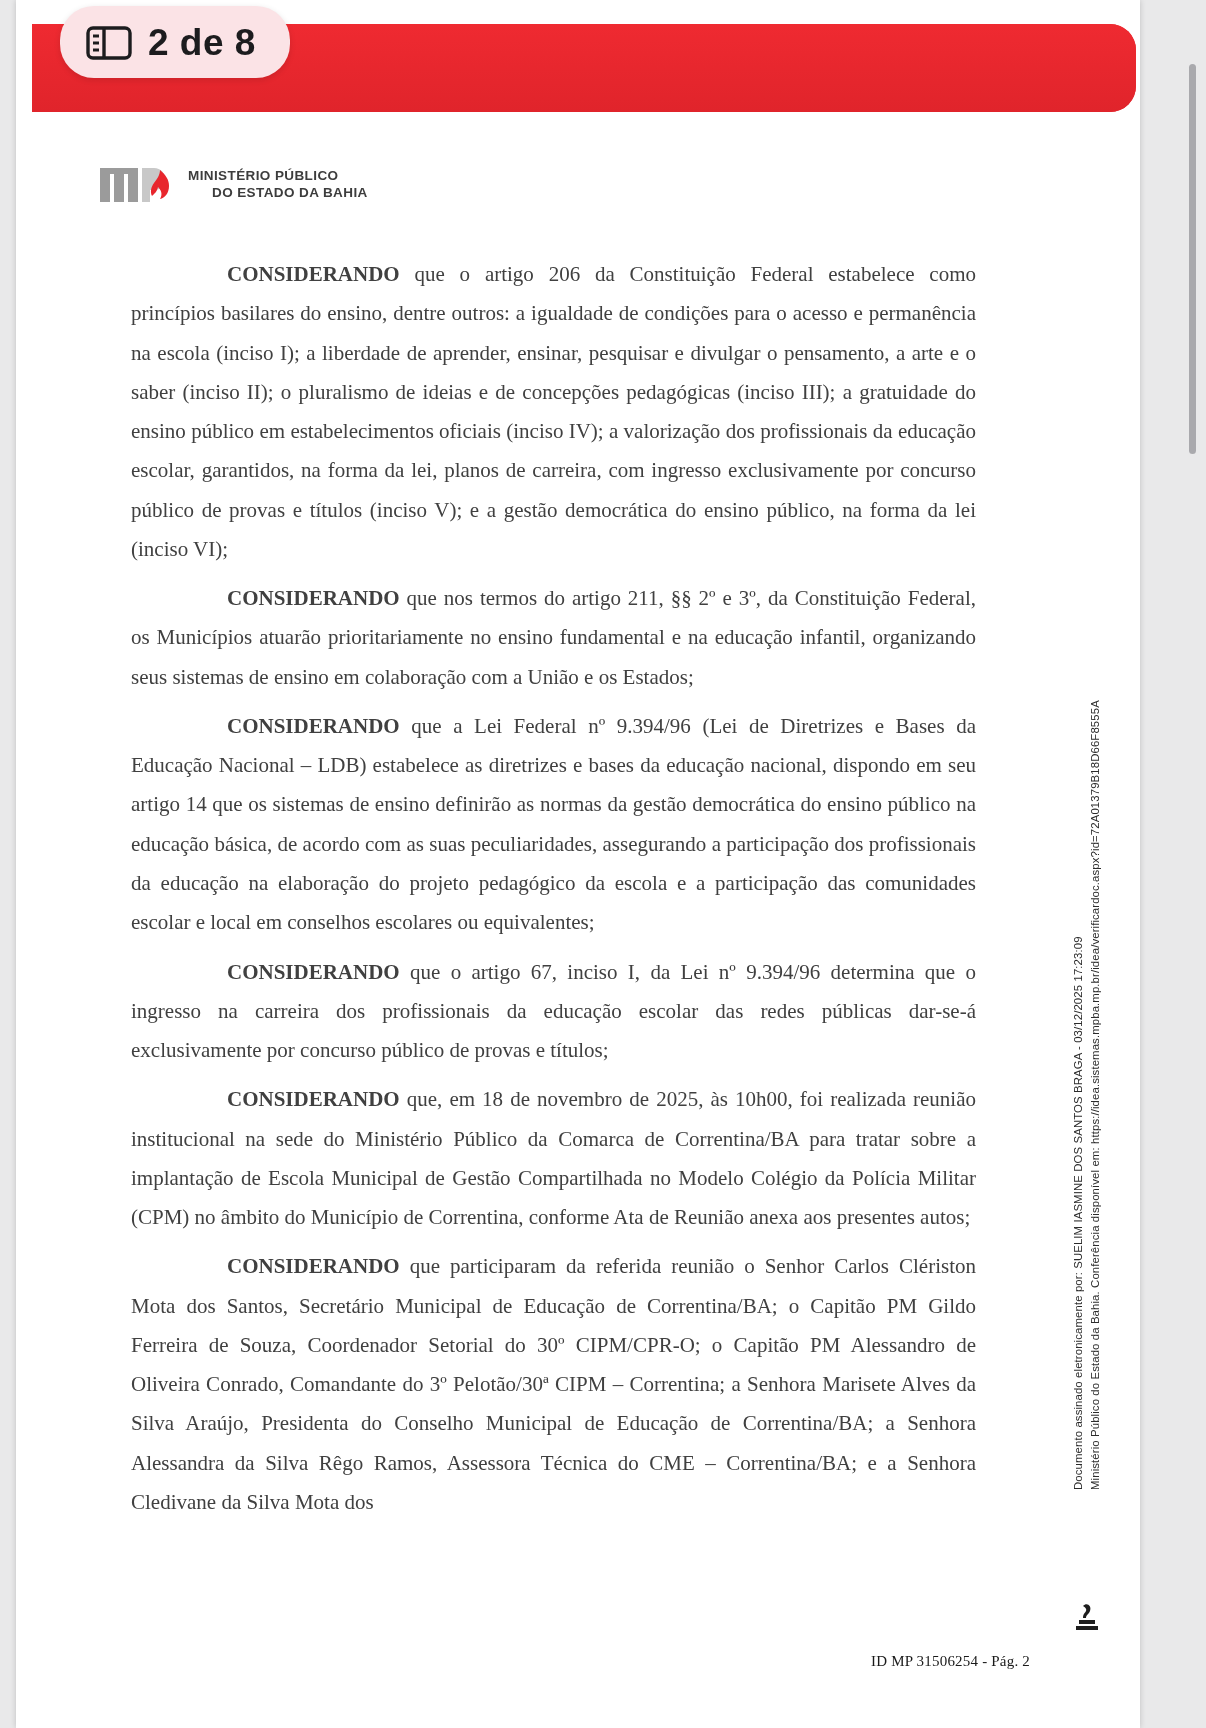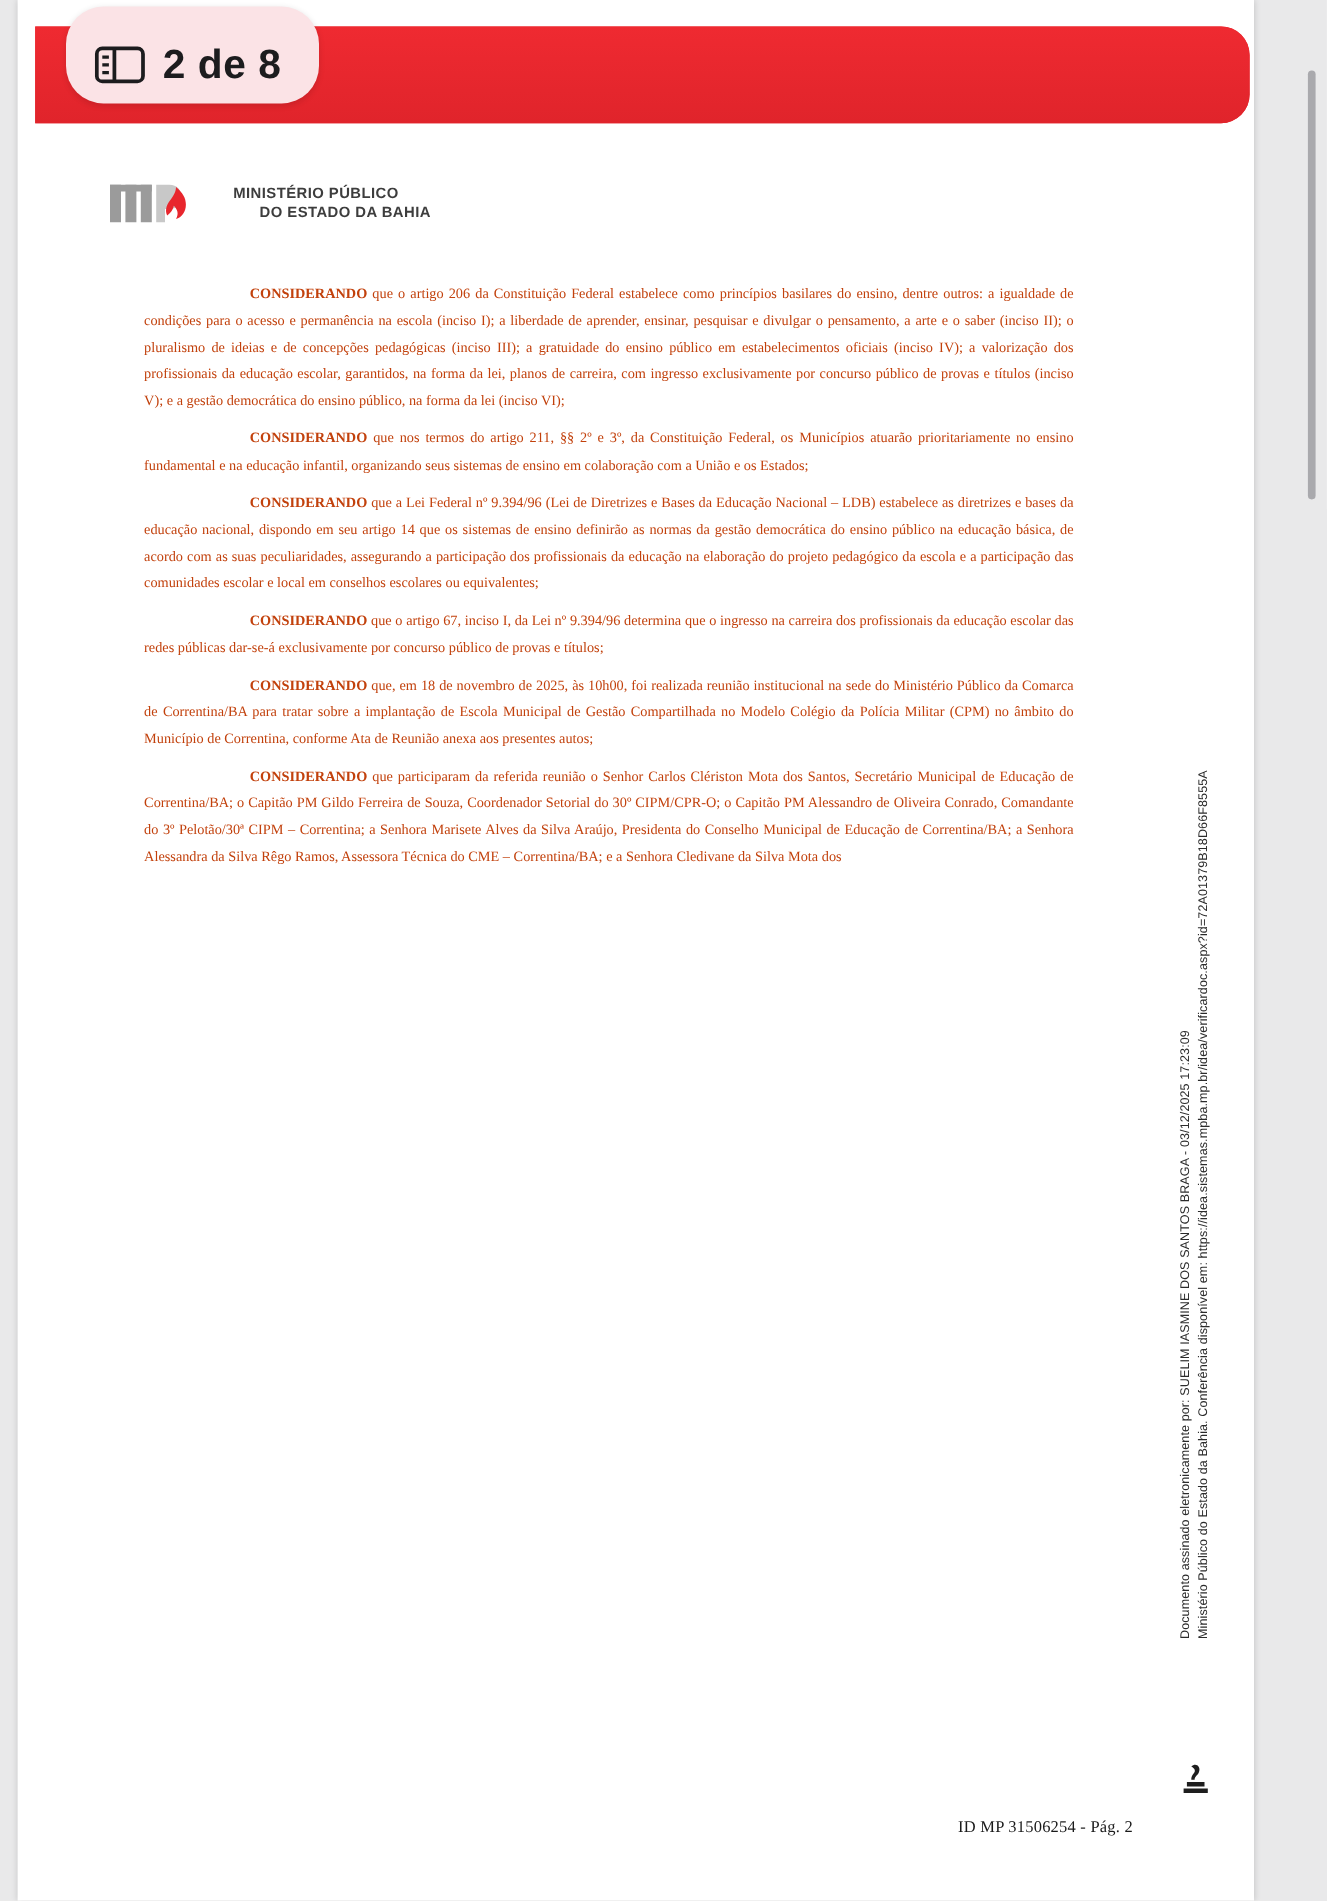--- a/index.html
+++ b/index.html
@@ -54,21 +54,21 @@
     border-bottom-right-radius: 26px;
   }
 
   
   .logo-wrap {
     position: absolute;
     left: 82px;
     top: 162px;
     display: flex;
     align-items: center;
-    gap: 28px;
+    gap: 4px;
   }
   .logo-mark {
     width: 86px;
     height: 46px;
     position: relative;
   }
   .logo-text {
     font-family: "Liberation Sans", sans-serif;
     font-weight: bold;
     font-size: 13.5px;
@@ -77,24 +77,24 @@
     line-height: 1.25;
   }
   .logo-text .l2 { display: block; margin-left: 24px; }
 
   
   .doc-body {
     position: absolute;
     left: 115px;
     top: 255px;
     width: 845px;
-    font-size: 13px;
+    font-size: 21px;
     line-height: 1.87;
     text-align: justify;
-    color: #c2410c;
+    color: #404040;
   }
   .para {
     margin: 0 0 10px 0;
     text-indent: 96px;
   }
   .para strong { font-weight: bold; }
 
   
   .doc-footer {
     position: absolute;
@@ -153,21 +153,21 @@
   }
 
   
   .page-pill {
     position: absolute;
     left: 60px;
     top: 6px;
     display: flex;
     align-items: center;
     gap: 16px;
-    padding: 32px 34px 14px 26px;
+    padding: 16px 34px 14px 26px;
     background: #fbe3e6;
     border-radius: 34px;
     box-shadow: 0 2px 6px rgba(0,0,0,0.12);
   }
   .page-pill .pill-label {
     font-family: "Liberation Sans", sans-serif;
     font-size: 37px;
     font-weight: bold;
     color: #1c1c1e;
     letter-spacing: 0.5px;

